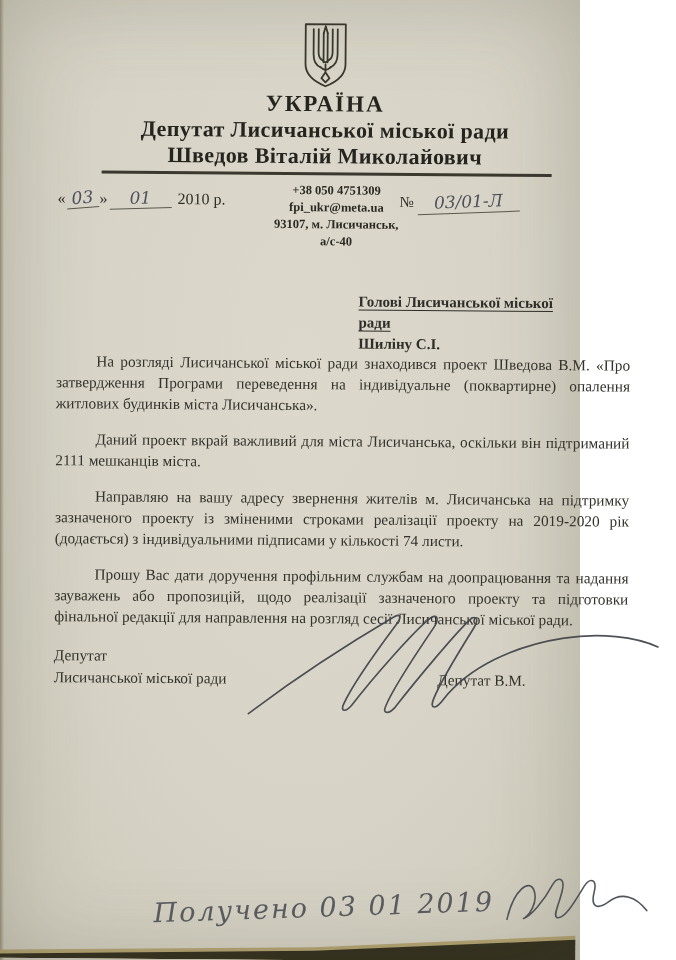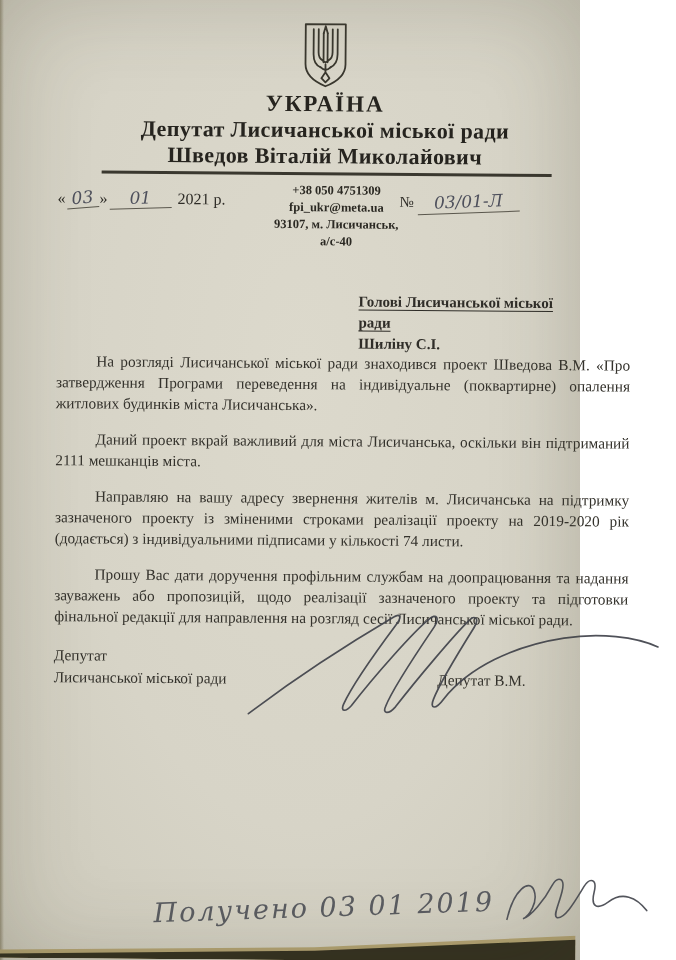--- a/index.html
+++ b/index.html
@@ -134,21 +134,21 @@
         <path d="M19 45 Q24 50 29 45"></path>
         <path d="M24 42 V50 M24 50 L20 56 M24 50 L28 56 M20 56 L24 60 L28 56"></path>
       </svg>
       <div class="country">УКРАЇНА</div>
       <div class="title-line">Депутат Лисичанської міської ради</div>
       <div class="title-line">Шведов Віталій Миколайович</div>
     </div>
     <div class="head-rule"></div>
 
     <div class="meta-row">
-      <div class="date-field"><span>«</span><span class="hw date-day">03</span><span>»</span><span class="hw date-month">01</span><span>2021 р.</span></div>
+      <div class="date-field"><span>«</span><span class="hw date-day">03</span><span>»</span><span class="hw date-month">01</span><span>2010 р.</span></div>
       <div class="contacts">
         <div>+38 050 4751309 fpi_ukr@meta.ua</div>
         <div>93107, м. Лисичанськ, а/с-40</div>
       </div>
       <div class="doc-number">
         <span>№</span>
         <span class="hw doc-number-value">03/01-Л</span>
       </div>
     </div>
 

